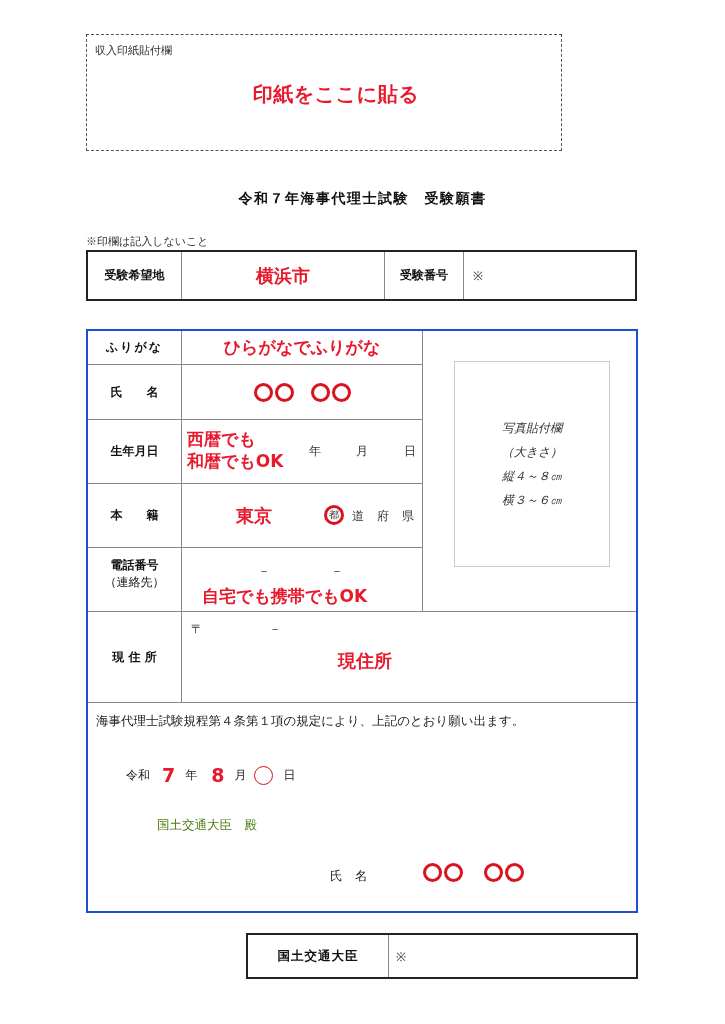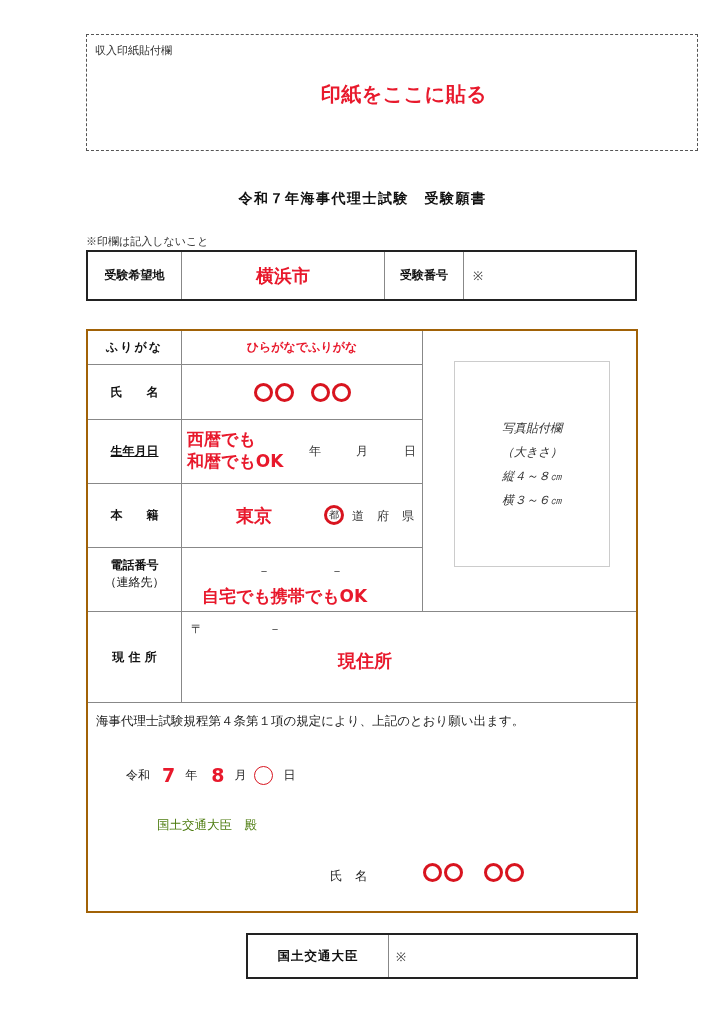--- a/index.html
+++ b/index.html
@@ -3,37 +3,37 @@
   <meta charset="utf-8">
   <style>
     * { box-sizing: border-box; margin: 0; padding: 0; }
     html, body { width: 725px; height: 1024px; background: #ffffff; overflow: hidden; }
     body { position: relative; font-family: "DejaVu Serif", "Liberation Serif", serif; color: #222; }
     .abs { position: absolute; }
     .red { color: #e8192c; font-family: "DejaVu Sans", "Liberation Sans", sans-serif; font-weight: bold; }
     .bold { font-family: "DejaVu Sans", "Liberation Sans", sans-serif; font-weight: bold; color: #111; }
 
     
-    #stamp-box { left: 86px; top: 34px; width: 612px; height: 117px; border: 1.5px dashed #555; }
+    #stamp-box { left: 86px; top: 34px; width: 476px; height: 117px; border: 1.5px dashed #555; }
     #stamp-label { left: 8px; top: 8px; font-size: 11px; color: #333; }
     #stamp-instruction { left: 12px; width: 100%; top: 46px; text-align: center; font-size: 20px; letter-spacing: 0.5px; }
 
     
     #form-title { left: 0; width: 725px; top: 190px; text-align: center; font-size: 14px; letter-spacing: 1.5px; }
 
     #note { left: 86px; top: 234px; font-size: 11px; color: #333; }
 
     
     #top-table { left: 86px; top: 250px; width: 551px; height: 51px; border: 2px solid #222; padding-left: 44px; }
     .vline { position: absolute; top: 0; bottom: 0; width: 1px; background: #888; }
     .hline { position: absolute; left: 0; right: 0; height: 1px; background: #888; }
     .cell-text { position: absolute; display: flex; align-items: center; }
 
     
-    #main-table { left: 86px; top: 329px; width: 552px; height: 584px; border: 2px solid #a16207; }
+    #main-table { left: 86px; top: 329px; width: 552px; height: 584px; border: 2px solid #1d4ed8; }
 
     .label { font-family: "DejaVu Sans", "Liberation Sans", sans-serif; font-weight: bold; font-size: 12px; color: #111; }
 
     #photo-box { left: 366px; top: 30px; width: 156px; height: 206px; border: 1px solid #ccc; }
     .photo-text { width: 100%; text-align: center; font-size: 12px; color: #333; position: absolute; font-style: italic; }
 
     .circle-o { display: inline-block; border: 3px solid #d8141f; border-radius: 50%; }
 
     
     #route-table { left: 246px; top: 933px; width: 392px; height: 46px; border: 2px solid #222; }
@@ -67,31 +67,31 @@
   <div class="vline" style="left:334px;top:0;height:280px;"></div>
 
   <div class="hline" style="top:33px;right:auto;width:334px;"></div>
   <div class="hline" style="top:88px;right:auto;width:334px;"></div>
   <div class="hline" style="top:152px;right:auto;width:334px;"></div>
   <div class="hline" style="top:216px;right:auto;width:334px;"></div>
   <div class="hline" style="top:280px;"></div>
   <div class="hline" style="top:371px;"></div>
 
   <div class="cell-text label" style="left:0;width:93px;top:0;height:33px;justify-content:center;letter-spacing:2px;">ふりがな</div>
-  <div class="cell-text red" style="left:94px;width:240px;top:0;height:33px;justify-content:center;font-size:12px;">ひらがなでふりがな</div>
+  <div class="cell-text red" style="left:94px;width:240px;top:0;height:33px;justify-content:center;font-size:17px;">ひらがなでふりがな</div>
 
   <div class="cell-text label" style="left:0;width:93px;top:34px;height:54px;justify-content:center;white-space:pre;">氏　　名</div>
   <div class="cell-text" style="left:94px;width:240px;top:34px;height:54px;justify-content:center;">
     <span class="circle-o" style="width:19px;height:19px;margin:0 1px;"></span>
     <span class="circle-o" style="width:19px;height:19px;margin:0 16px 0 1px;"></span>
     <span class="circle-o" style="width:19px;height:19px;margin:0 1px;"></span>
     <span class="circle-o" style="width:19px;height:19px;margin:0 1px;"></span>
   </div>
 
-  <div class="cell-text label" style="left:0;width:93px;top:89px;height:63px;justify-content:center;text-decoration:underline;">生年月日</div>
+  <div class="cell-text label" style="left:0;width:93px;top:89px;height:63px;justify-content:center;">生年月日</div>
   <div class="abs red" style="left:99px;top:97px;font-size:17px;line-height:22px;">
     <div>西暦でも</div>
     <div>和暦でもOK</div>
   </div>
   <div class="abs" style="left:221px;top:112px;font-size:12px;color:#333;">年</div>
   <div class="abs" style="left:268px;top:112px;font-size:12px;color:#333;">月</div>
   <div class="abs" style="left:316px;top:112px;font-size:12px;color:#333;">日</div>
 
   <div class="cell-text label" style="left:0;width:93px;top:153px;height:63px;justify-content:center;white-space:pre;">本　　籍</div>
   <div class="abs red" style="left:148px;top:173px;font-size:18px;">東京</div>

